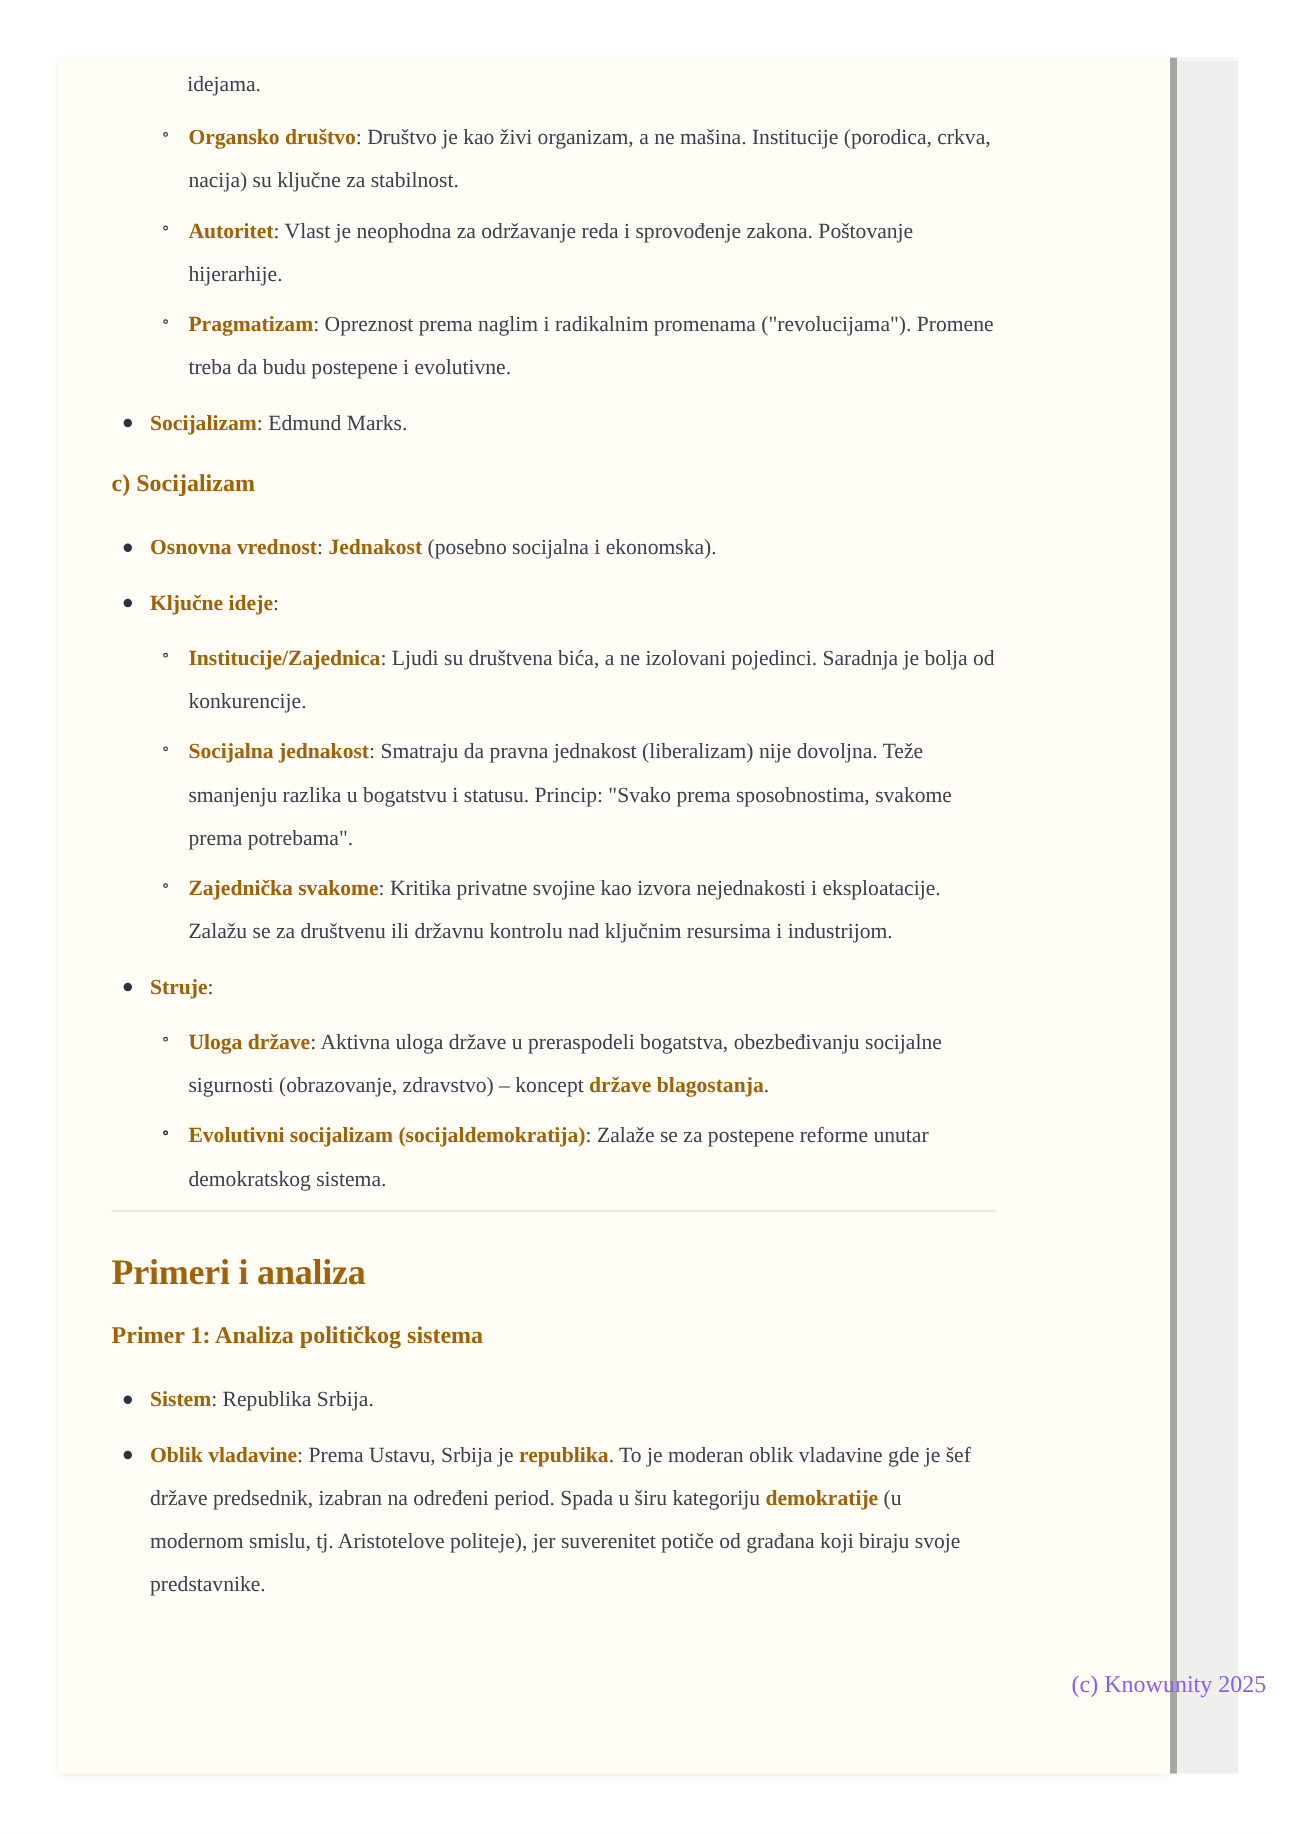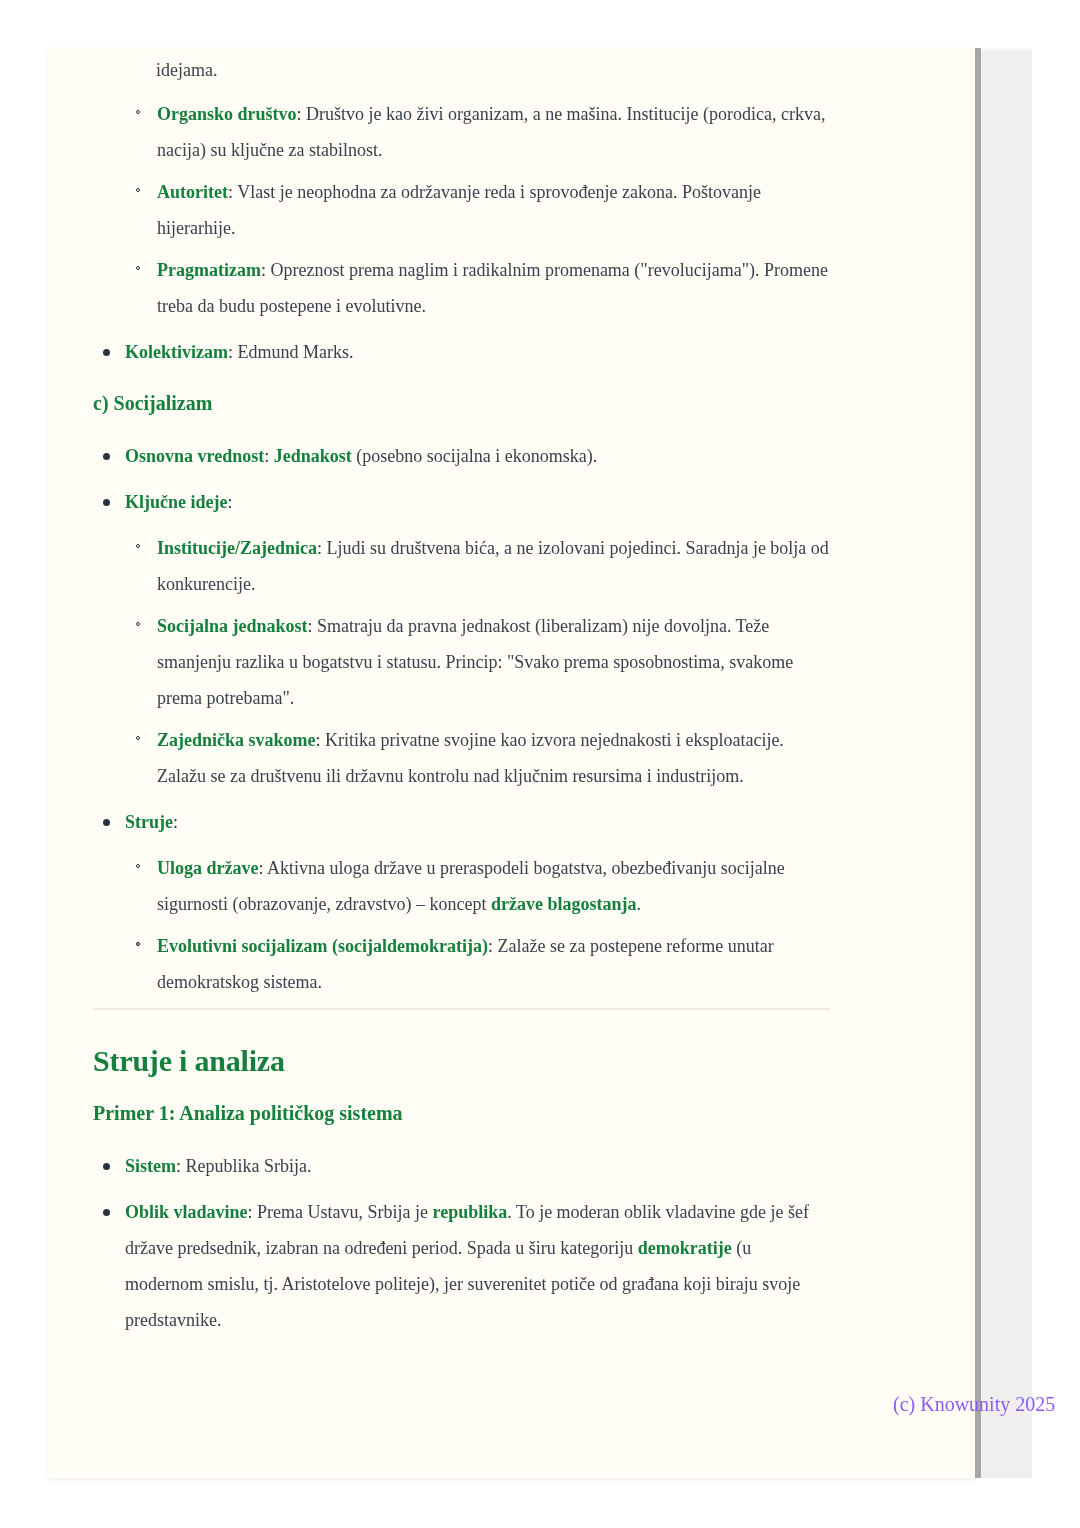--- a/index.html
+++ b/index.html
@@ -18,21 +18,21 @@
     box-shadow:0 2px 6px rgba(0,0,0,0.07);
     overflow:hidden;
   }
   .content {
     padding:4px 0 0 45px;
     width:782px; 
     color:#3A414D;
     font-size:18px;
     line-height:36px;
   }
-  .content strong, .content .b { font-weight:700; color:#15803d; }
+  .content strong, .content .b { font-weight:700; color:#a16207; }
   .continuation { margin:0 63px 8px 63px; }
   .li { position:relative; }
   .li.l1 { padding-left:32px; margin:10px 0; }
   .li.l2 { padding-left:64px; margin:6px 0; }
   .marker { position:absolute; display:block; }
   .li.l1 .marker {
     left:10px; top:15px; width:7px; height:7px;
     background:#2A3340; border-radius:50%;
   }
   .li.l2 .marker {
@@ -78,33 +78,33 @@
 </head>
 <body>
 
 <div class="viewport">
   <div class="page">
     <div class="content" id="doc-content">
         <div class="continuation"><span class="txt"><span class="r">idejama.</span></span></div>
         <div class="li l2"><span class="marker"></span><span class="txt"><strong class="b">Organsko društvo</strong><span class="r">: Društvo je kao živi organizam, a ne mašina. Institucije (porodica, crkva, nacija) su ključne za stabilnost.</span></span></div>
         <div class="li l2"><span class="marker"></span><span class="txt"><strong class="b">Autoritet</strong><span class="r">: Vlast je neophodna za održavanje reda i sprovođenje zakona. Poštovanje hijerarhije.</span></span></div>
         <div class="li l2"><span class="marker"></span><span class="txt"><strong class="b">Pragmatizam</strong><span class="r">: Opreznost prema naglim i radikalnim promenama ("revolucijama"). Promene treba da budu postepene i evolutivne.</span></span></div>
-        <div class="li l1"><span class="marker"></span><span class="txt"><strong class="b">Kolektivizam</strong><span class="r">: Edmund Marks.</span></span></div>
+        <div class="li l1"><span class="marker"></span><span class="txt"><strong class="b">Socijalizam</strong><span class="r">: Edmund Marks.</span></span></div>
         <div class="h3"><span class="txt"><strong class="b">c) Socijalizam</strong></span></div>
         <div class="li l1"><span class="marker"></span><span class="txt"><strong class="b">Osnovna vrednost</strong><span class="r">: </span><strong class="b">Jednakost</strong><span class="r"> (posebno socijalna i ekonomska).</span></span></div>
         <div class="li l1"><span class="marker"></span><span class="txt"><strong class="b">Ključne ideje</strong><span class="r">:</span></span></div>
         <div class="li l2"><span class="marker"></span><span class="txt"><strong class="b">Institucije/Zajednica</strong><span class="r">: Ljudi su društvena bića, a ne izolovani pojedinci. Saradnja je bolja od konkurencije.</span></span></div>
         <div class="li l2"><span class="marker"></span><span class="txt"><strong class="b">Socijalna jednakost</strong><span class="r">: Smatraju da pravna jednakost (liberalizam) nije dovoljna. Teže smanjenju razlika u bogatstvu i statusu. Princip: "Svako prema sposobnostima, svakome prema potrebama".</span></span></div>
         <div class="li l2"><span class="marker"></span><span class="txt"><strong class="b">Zajednička svakome</strong><span class="r">: Kritika privatne svojine kao izvora nejednakosti i eksploatacije. Zalažu se za društvenu ili državnu kontrolu nad ključnim resursima i industrijom.</span></span></div>
         <div class="li l1"><span class="marker"></span><span class="txt"><strong class="b">Struje</strong><span class="r">:</span></span></div>
         <div class="li l2"><span class="marker"></span><span class="txt"><strong class="b">Uloga države</strong><span class="r">: Aktivna uloga države u preraspodeli bogatstva, obezbeđivanju socijalne sigurnosti (obrazovanje, zdravstvo) – koncept </span><strong class="b">države blagostanja</strong><span class="r">.</span></span></div>
         <div class="li l2"><span class="marker"></span></div>
         <div class="li l2"><span class="marker"></span><span class="txt"><strong class="b">Evolutivni socijalizam (socijaldemokratija)</strong><span class="r">: Zalaže se za postepene reforme unutar demokratskog sistema.</span></span></div>
         <div class="divider"></div>
-        <div class="h2"><span class="txt"><strong class="b">Struje i analiza</strong></span></div>
+        <div class="h2"><span class="txt"><strong class="b">Primeri i analiza</strong></span></div>
         <div class="h3"><span class="txt"><strong class="b">Primer 1: Analiza političkog sistema</strong></span></div>
         <div class="li l1"><span class="marker"></span><span class="txt"><strong class="b">Sistem</strong><span class="r">: Republika Srbija.</span></span></div>
         <div class="li l1"><span class="marker"></span><span class="txt"><strong class="b">Oblik vladavine</strong><span class="r">: Prema Ustavu, Srbija je </span><strong class="b">republika</strong><span class="r">. To je moderan oblik vladavine gde je šef države predsednik, izabran na određeni period. Spada u širu kategoriju </span><strong class="b">demokratije</strong><span class="r"> (u modernom smislu, tj. Aristotelove politeje), jer suverenitet potiče od građana koji biraju svoje predstavnike.</span></span></div>
       </div>
   </div>
   <div class="page-gap"></div>
   <div class="next-page"></div>
   <div class="watermark">(c) Knowunity 2025</div>
 </div>
 

